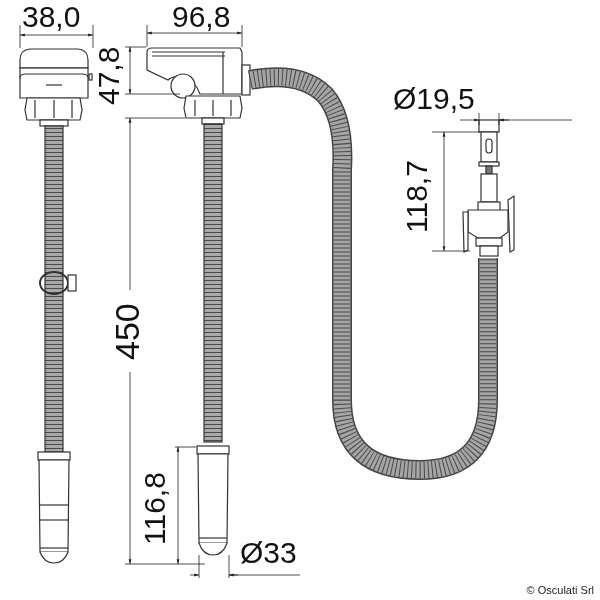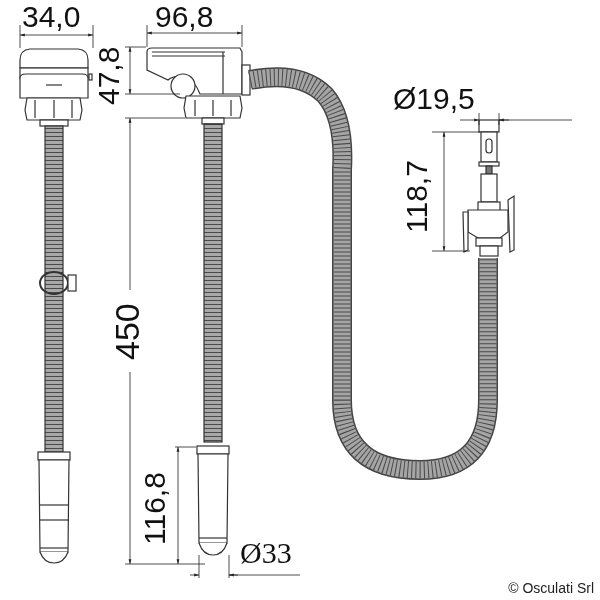--- a/index.html
+++ b/index.html
@@ -2,21 +2,21 @@
 <html><head>
   <meta charset="utf-8">
   <style>
     html, body { margin: 0; padding: 0; background: #ffffff; }
     body { width: 600px; height: 600px; position: relative; overflow: hidden;
            font-family: "DejaVu Sans", sans-serif; }
     #canvas { position: absolute; left: 0; top: 0; width: 600px; height: 600px; }
     .dim-label { position: absolute; font-family: "Liberation Sans", sans-serif;
                  color: #111; font-size: 30px; line-height: 1; white-space: nowrap; }
     .rot { transform-origin: left top; transform: rotate(-90deg); }
-    .copyright { position: absolute; right: 6px; bottom: 4px; font-size: 14px;
+    .copyright { position: absolute; right: 6px; bottom: 4px; font-size: 11px;
                  color: #222; font-family: "Liberation Sans", sans-serif; }
   </style>
 </head>
 <body>
 
 <svg id="canvas" viewBox="0 0 600 600" xmlns="http://www.w3.org/2000/svg">
   <defs>
     <pattern id="ribsV" width="6" height="4" patternUnits="userSpaceOnUse">
       <rect width="6" height="4" fill="#a8a8a8"></rect>
       <line x1="0" y1="0.5" x2="6" y2="0.5" stroke="#4a4a4a" stroke-width="1"></line>
@@ -135,22 +135,22 @@
     <line x1="460" y1="120" x2="479" y2="120" marker-end="url(#arr)"></line>
     <line x1="499" y1="120" x2="572" y2="120"></line>
     <line x1="509" y1="120" x2="499" y2="120" marker-end="url(#arr)"></line>
 
     <line x1="432" y1="132" x2="480" y2="132"></line>
     <line x1="432" y1="251" x2="470" y2="251"></line>
     <line x1="444" y1="132" x2="444" y2="251" marker-start="url(#arr)" marker-end="url(#arr)"></line>
   </g>
 </svg>
 
-<div class="dim-label" style="left:22px; top:2px;">34,0</div>
-<div class="dim-label" style="left:155px; top:2px;">96,8</div>
+<div class="dim-label" style="left:22px; top:2px;">38,0</div>
+<div class="dim-label" style="left:172px; top:2px;">96,8</div>
 <div class="dim-label rot" style="left:94px; top:105px;">47,8</div>
 <div class="dim-label rot" style="left:110px; top:360px; font-size:34px;">450</div>
 <div class="dim-label rot" style="left:140px; top:545px;">116,8</div>
-<div class="dim-label" style="left:240px; top:538px;font-family:Liberation Serif, serif;">Ø33</div>
+<div class="dim-label" style="left:240px; top:538px;">Ø33</div>
 <div class="dim-label" style="left:393px; top:84px;">Ø19,5</div>
 <div class="dim-label rot" style="left:402px; top:233px;">118,7</div>
 
 <div class="copyright">© Osculati Srl</div>
 
 </body></html>

